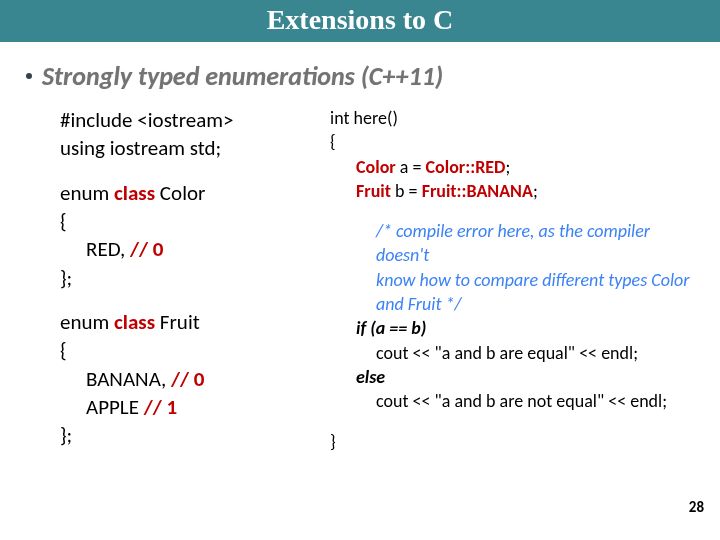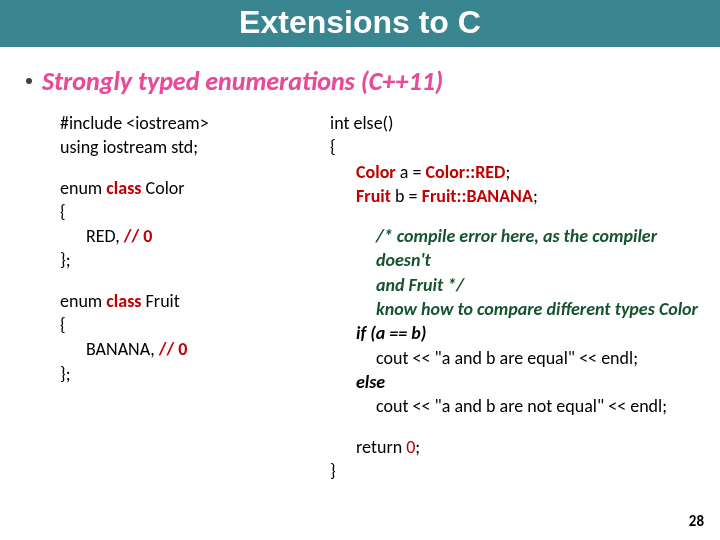--- a/index.html
+++ b/index.html
@@ -10,31 +10,31 @@
     background: #fff;
     font-family: "Calibri", "Segoe UI", Arial, sans-serif;
     overflow: hidden;
     position: relative;
   }
   .title-bar {
     background: #3a8690;
     color: #fff;
     width: 100%;
     text-align: center;
-    font-family: Liberation Sans, sans-serif;
-    font-size: 32px;
+    font-family: Liberation Serif, serif;
+    font-size: 28px;
     font-weight: bold;
     padding: 4px 0 6px 0;
   }
   .bullet-line {
     margin: 18px 0 14px 26px;
     font-size: 26px;
     font-style: italic;
     font-weight: bold;
-    color: #ec4899;
+    color: #737373;
     text-shadow: 0 0 1px rgba(0,0,0,0.2);
     display: flex;
     align-items: center;
     gap: 10px;
   }
   .bullet-dot {
     width: 6px; height: 6px;
     background: #39404b;
     border-radius: 50%;
     display: inline-block;
@@ -42,41 +42,41 @@
   }
   .cols {
     display: flex;
     flex-direction: row;
     gap: 10px;
     padding: 0 20px 0 60px;
   }
   .col-left {
     width: 260px;
     flex: none;
-    font-size: 18px;
+    font-size: 21px;
     line-height: 1.35;
     color: #000;
   }
   .col-right {
     flex: 1;
     font-size: 18px;
     line-height: 1.35;
     color: #000;
   }
   .kw-red { color: #c00000; font-weight: bold; }
   .txt-red { color: #c00000; }
-  .cmt { color: #14532d; font-weight: bold; font-style: italic; }
+  .cmt { color: #3b82f6; font-weight: normal; font-style: italic; }
   .ital { font-style: italic; font-weight: bold; }
   .indent1 { padding-left: 26px; display: block; }
   .indent2 { padding-left: 46px; display: block; }
   .indent-cmt { padding-left: 46px; display: block; }
   .pagenum {
     position: absolute;
     right: 16px;
-    bottom: 10px;
+    bottom: 24px;
     font-size: 15px;
     color: #000;
     font-weight: bold;
   }
   .gap { height: 16px; }
 </style>
 </head>
 <body>
 
 <div class="title-bar">Extensions to C</div>
@@ -103,47 +103,47 @@
     <span>};</span>
     <div class="gap"></div>
 
     <span>
       <span>enum </span><span class="kw-red">class</span><span> Fruit</span>
     </span><br>
     <span>{</span><br>
     <span class="indent1">
       <span>BANANA,    </span><span class="kw-red">// 0</span>
     </span>
+    <span class="indent1">
+      <span>APPLE        </span><span class="kw-red">// 1</span>
+    </span>
     <span>};</span>
   </div>
 
   <div class="col-right">
-    <span>int else()</span><br>
+    <span>int here()</span><br>
     <span>{</span><br>
     <span class="indent1">
       <span class="kw-red">Color</span><span>  a = </span><span class="kw-red">Color::RED</span><span>;</span>
     </span>
     <span class="indent1">
       <span class="kw-red">Fruit</span><span>    b = </span><span class="kw-red">Fruit::BANANA</span><span>;</span>
     </span>
     <div class="gap"></div>
 
     <span class="indent-cmt">
       <span class="cmt">/* compile error here</span><span class="cmt" style="text-decoration:none;">, as the compiler doesn't</span>
     </span>
+    <span class="indent-cmt cmt">know how to compare different types Color</span>
     <span class="indent-cmt cmt">and Fruit */</span>
-    <span class="indent-cmt cmt">know how to compare different types Color</span>
 
     <span class="indent1 ital">if (a == b)</span>
     <span class="indent2">cout &lt;&lt; "a and b are equal" &lt;&lt; endl;</span>
     <span class="indent1 ital">else</span>
     <span class="indent2">cout &lt;&lt; "a and b are not equal" &lt;&lt; endl;</span>
     <div class="gap"></div>
 
-    <span class="indent1">
-      <span style="white-space:pre;">return <span class="txt-red">0</span>;</span>
-    </span>
     <span>}</span>
   </div>
 
 </div>
 
 <div class="pagenum">28</div>
 
 </body></html>

